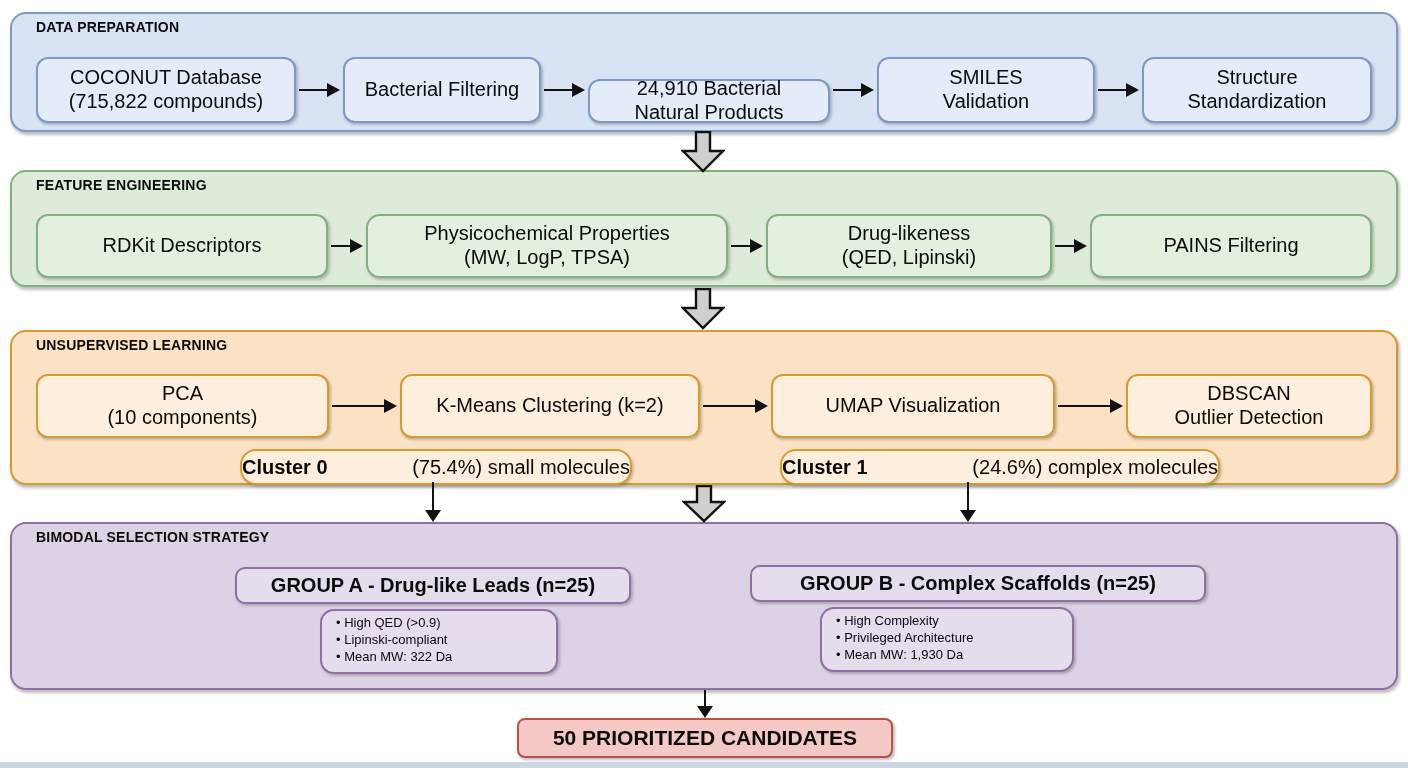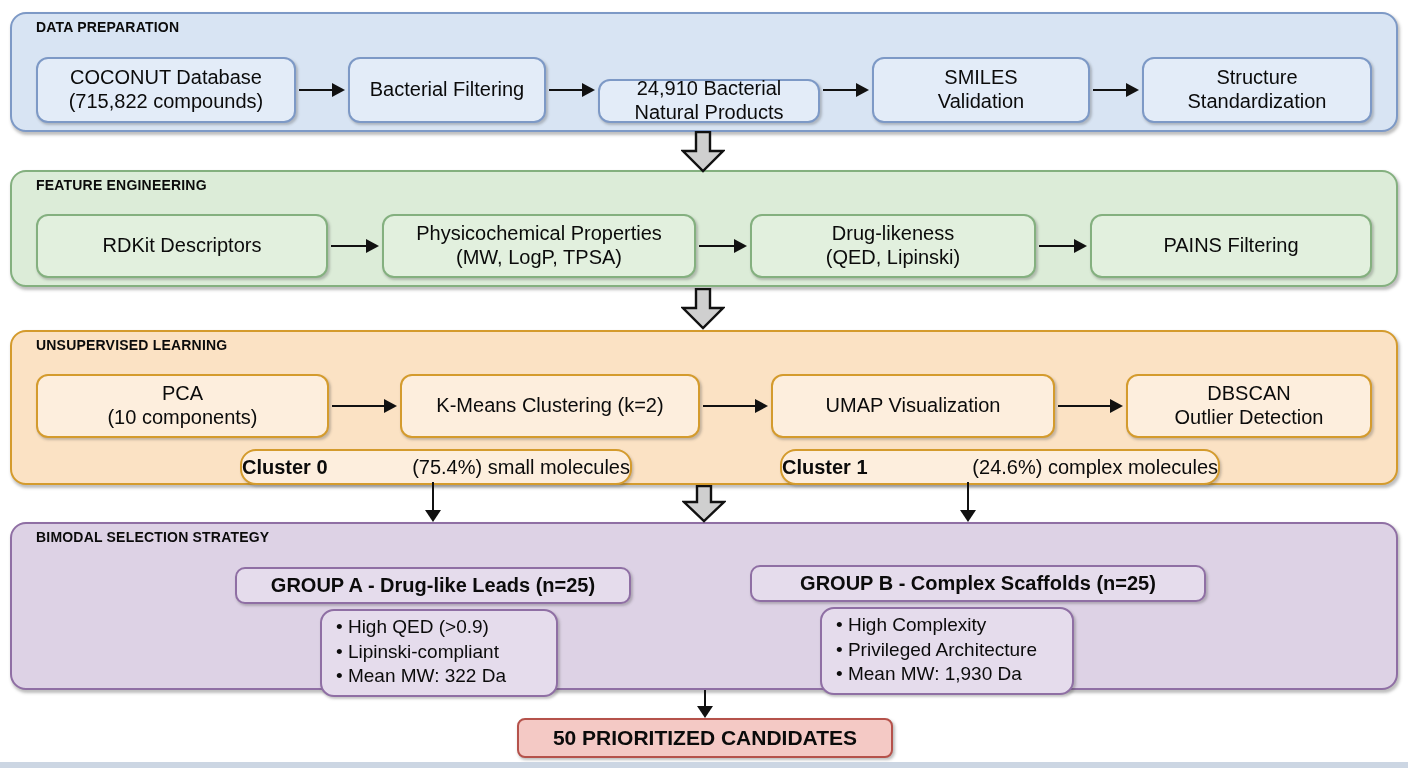--- a/index.html
+++ b/index.html
@@ -45,21 +45,21 @@
     font-size:20px;box-shadow:1.5px 2px 2.5px rgba(70,70,70,.3);
   }
   .pill b{font-weight:700;}
   .gheader{
     position:absolute;height:37px;border:2.5px solid #8f6fa4;border-radius:10px;background:#e5dcec;
     box-sizing:border-box;display:flex;align-items:center;justify-content:center;
     font-size:20px;font-weight:700;box-shadow:1.5px 2px 2.5px rgba(70,70,70,.3);
   }
   .gbullets{
     position:absolute;border:2.5px solid #8f6fa4;border-radius:14px;background:#e5dcec;
-    box-sizing:border-box;font-size:19px;line-height:1.3;white-space:pre-line;
+    box-sizing:border-box;font-size:13px;line-height:1.3;white-space:pre-line;
     padding:4px 12px 6px 14px;text-align:left;box-shadow:1.5px 2px 2.5px rgba(70,70,70,.3);
   }
   .result{
     position:absolute;border:2.5px solid #b5524b;border-radius:8px;background:#f4c9c5;
     box-sizing:border-box;display:flex;align-items:center;justify-content:center;
     font-size:21px;font-weight:700;box-shadow:1.5px 2px 3px rgba(70,70,70,.35);
   }
   .bottomstrip{position:absolute;left:0;top:762px;width:1408px;height:6px;background:#ccd6e3;}
 </style>
 </head>
@@ -74,21 +74,21 @@
 (715,822 compounds)</div>
       <div class="harrow">
           <i class="shaft"></i>
           <i class="head"></i>
         </div>
       <div class="node n-blue" style="width:198px;">Bacterial Filtering</div>
       <div class="harrow">
           <i class="shaft"></i>
           <i class="head"></i>
         </div>
-      <div class="node n-blue" style="width:222px;margin-top:22px;">24,910 Bacterial
+      <div class="node n-blue" style="width:242px;margin-top:22px;">24,910 Bacterial
 Natural Products</div>
       <div class="harrow">
           <i class="shaft"></i>
           <i class="head"></i>
         </div>
       <div class="node n-blue" style="width:218px;">SMILES
 Validation</div>
       <div class="harrow">
           <i class="shaft"></i>
           <i class="head"></i>
@@ -103,21 +103,21 @@
   </svg>
 
   <section class="panel p-green" style="left:10px;top:170px;width:1388px;height:117px;">
     <h2 class="ptitle">FEATURE ENGINEERING</h2>
     <div class="flowrow" style="top:42px;height:64px;">
       <div class="node n-green" style="width:292px;">RDKit Descriptors</div>
       <div class="harrow">
           <i class="shaft"></i>
           <i class="head"></i>
         </div>
-      <div class="node n-green" style="width:314px;">Physicochemical Properties
+      <div class="node n-green" style="width:362px;border-radius:14px;">Physicochemical Properties
 (MW, LogP, TPSA)</div>
       <div class="harrow">
           <i class="shaft"></i>
           <i class="head"></i>
         </div>
       <div class="node n-green" style="width:286px;">Drug-likeness
 (QED, Lipinski)</div>
       <div class="harrow">
           <i class="shaft"></i>
           <i class="head"></i>

